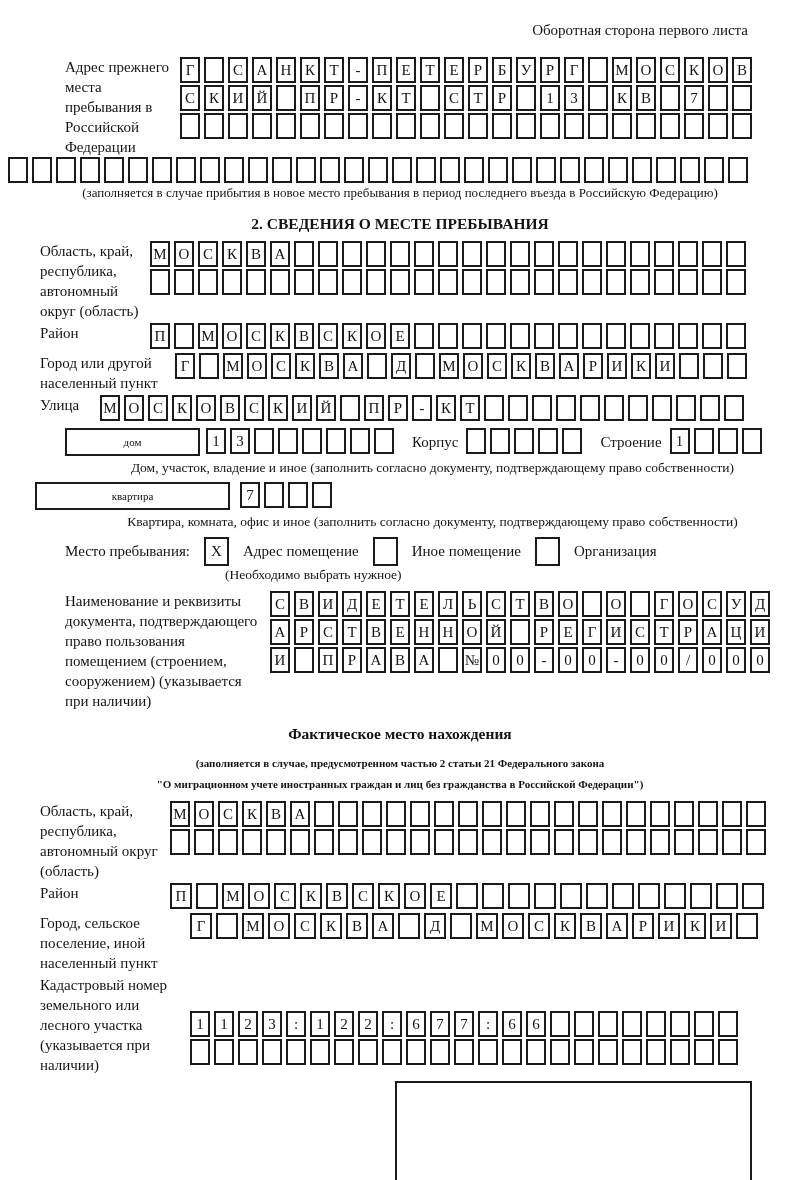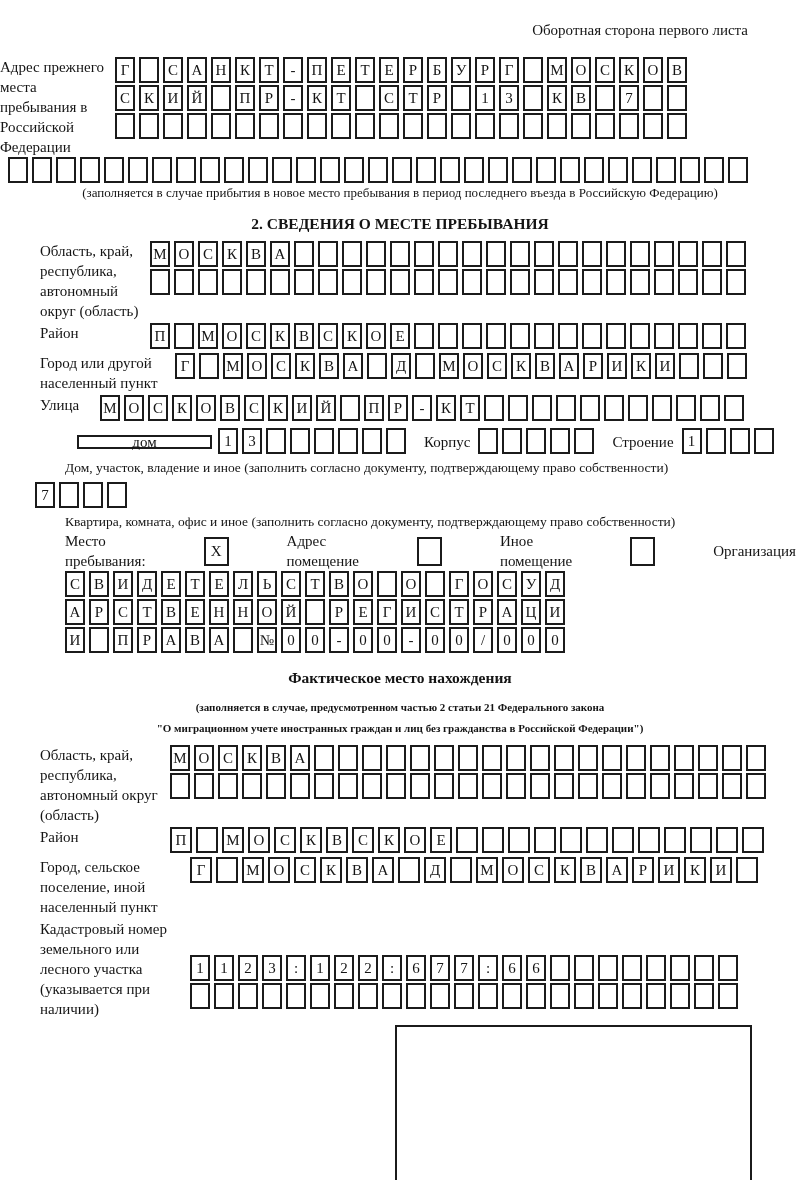--- a/index.html
+++ b/index.html
@@ -18,44 +18,44 @@
 
   .cellrow { white-space:nowrap; height:24px; margin-bottom:4px; }
   .cell {
     display:inline-block; width:20px; height:26px; margin-right:4px;
     border:2px solid #1b1b1b; text-align:center;
     font-size:15px; line-height:22px; vertical-align:top;
   }
   .cell.w { width:22px; }
 
   
-  .prev { margin-top:18px; }
+  .prev { margin-top:18px; padding-left:65px; }
   .prev .label { width:115px; flex:0 0 115px; }
   .fullrow { padding-left:8px; margin-top:0px; }
   .smallnote { text-align:center; font-size:13px; margin:2px 0 6px 0; }
   .sec-title { text-align:center; font-weight:bold; font-size:15.5px; margin:14px 0 8px 0; }
 
   
   .s2row { padding-left:40px; margin-bottom:2px; }
   .s2row .label { width:110px; flex:0 0 110px; }
   .s2row.cityrow .label { width:135px; flex:0 0 135px; }
   .s2row.streetrow .label { width:60px; flex:0 0 60px; }
 
   .labelbox {
-    border:2px solid #1b1b1b; height:14px; display:inline-flex;
-    align-items:center; justify-content:center; font-size:15px;margin-left:12px;
+    border:2px solid #1b1b1b; height:28px; display:inline-flex;
+    align-items:center; justify-content:center; font-size:11px;
   }
   .houserow { padding-left:65px; display:flex; align-items:center; height:30px; margin-top:4px; }
   .houserow .labelbox { width:135px; margin-right:6px; }
   .houserow .midlabel { font-size:15px; margin:0 8px 0 14px; }
-  .caption { font-size:13.5px; padding-left:65px; margin:3px 0 5px 0; }
+  .caption { font-size:13.5px; padding-left:65px; margin:3px 0 5px 0;text-align:center; }
   .aptrow { padding-left:35px; display:flex; align-items:center; height:30px; margin-top:2px; }
   .aptrow .labelbox { width:195px; margin-right:10px; }
 
-  .stayrow { padding-left:65px; display:flex; align-items:center; height:32px; margin-top:0;gap:44px; }
+  .stayrow { padding-left:65px; display:flex; align-items:center; height:32px; margin-top:0; }
   .stayrow .label { margin-right:6px; }
   .checkbox {
     width:25px; height:29px; border:2px solid #1b1b1b; display:inline-flex;
     align-items:center; justify-content:center; font-size:15px; flex:0 0 25px;
   }
   .stayrow .checkbox { margin:0 14px 0 8px; }
   .choose-note { text-align:left; padding-left:225px; font-size:13.5px; margin:0 0 8px 0; }
 
   .docrow { padding-left:65px; margin-top:4px; }
   .docrow .label { width:205px; flex:0 0 205px; padding-right:10px; }
@@ -119,35 +119,38 @@
     <span class="labelbox">дом</span>
     <span class="cellrow"><span class="cell">1</span><span class="cell">3</span><span class="cell"></span><span class="cell"></span><span class="cell"></span><span class="cell"></span><span class="cell"></span><span class="cell"></span></span>
     <span class="midlabel">Корпус</span>
     <span class="cellrow"><span class="cell"></span><span class="cell"></span><span class="cell"></span><span class="cell"></span><span class="cell"></span></span>
     <span class="midlabel">Строение</span>
     <span class="cellrow"><span class="cell">1</span><span class="cell"></span><span class="cell"></span><span class="cell"></span></span>
   </div>
   <div class="caption">Дом, участок, владение и иное (заполнить согласно документу, подтверждающему право собственности)</div>
 
   <div class="aptrow">
+    <span class="labelbox">квартира</span>
     <span class="cellrow"><span class="cell">7</span><span class="cell"></span><span class="cell"></span><span class="cell"></span></span>
   </div>
   <div class="caption">Квартира, комната, офис и иное (заполнить согласно документу, подтверждающему право собственности)</div>
 
   <div class="stayrow">
     <span class="label">Место пребывания:</span>
     <span class="checkbox">X</span>
     <span class="label">Адрес помещение</span>
     <span class="checkbox"></span>
     <span class="label">Иное помещение</span>
     <span class="checkbox"></span>
     <span class="label">Организация</span>
   </div>
+  <div class="choose-note">(Необходимо выбрать нужное)</div>
 
   <div class="frow docrow">
+    <div class="label">Наименование и реквизиты документа, подтверждающего право пользования помещением (строением, сооружением) (указывается при наличии)</div>
     <div>
       <div class="cellrow"><span class="cell">С</span><span class="cell">В</span><span class="cell">И</span><span class="cell">Д</span><span class="cell">Е</span><span class="cell">Т</span><span class="cell">Е</span><span class="cell">Л</span><span class="cell">Ь</span><span class="cell">С</span><span class="cell">Т</span><span class="cell">В</span><span class="cell">О</span><span class="cell"></span><span class="cell">О</span><span class="cell"></span><span class="cell">Г</span><span class="cell">О</span><span class="cell">С</span><span class="cell">У</span><span class="cell">Д</span></div>
       <div class="cellrow"><span class="cell">А</span><span class="cell">Р</span><span class="cell">С</span><span class="cell">Т</span><span class="cell">В</span><span class="cell">Е</span><span class="cell">Н</span><span class="cell">Н</span><span class="cell">О</span><span class="cell">Й</span><span class="cell"></span><span class="cell">Р</span><span class="cell">Е</span><span class="cell">Г</span><span class="cell">И</span><span class="cell">С</span><span class="cell">Т</span><span class="cell">Р</span><span class="cell">А</span><span class="cell">Ц</span><span class="cell">И</span></div>
       <div class="cellrow"><span class="cell">И</span><span class="cell"></span><span class="cell">П</span><span class="cell">Р</span><span class="cell">А</span><span class="cell">В</span><span class="cell">А</span><span class="cell"></span><span class="cell">№</span><span class="cell">0</span><span class="cell">0</span><span class="cell">-</span><span class="cell">0</span><span class="cell">0</span><span class="cell">-</span><span class="cell">0</span><span class="cell">0</span><span class="cell">/</span><span class="cell">0</span><span class="cell">0</span><span class="cell">0</span></div>
     </div>
   </div>
 
   <div class="mid-title">Фактическое место нахождения</div>
   <div class="mid-note">
     <span>(заполняется в случае, предусмотренном частью 2 статьи 21 Федерального закона</span><br>

